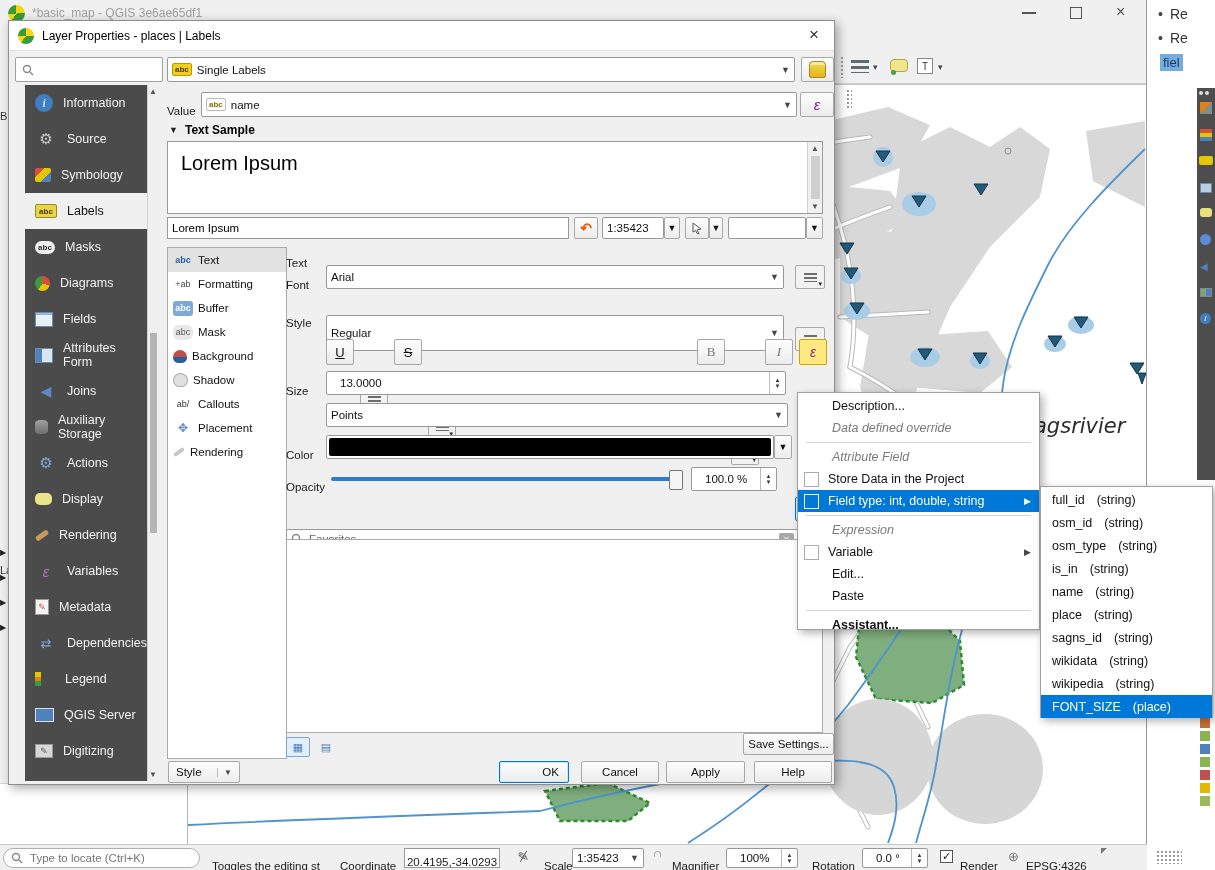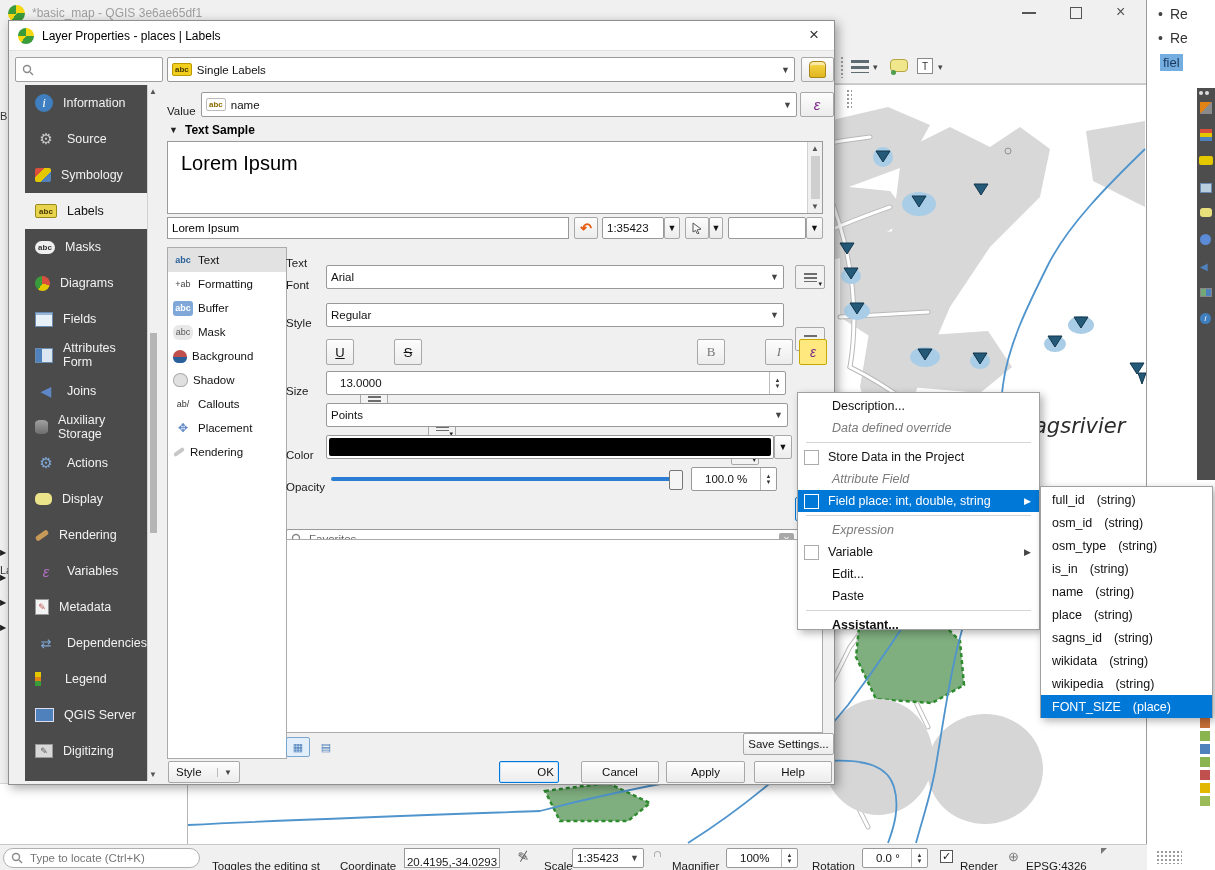--- a/index.html
+++ b/index.html
@@ -419,21 +419,21 @@
     <div class="a combo" style="left:317px;top:244px;width:458px;height:24px;">
       <span>Arial</span>
         <span class="arrow">▼</span>
     </div>
     <div class="a ddbtn" style="left:786px;top:244px;width:30px;height:24px;">
         <span class="ddbars"></span>
         <span class="ddcaret">▾</span>
       </div>
 
     <span class="a txt" style="left:277px;top:288px;">Style</span>
-    <div class="a combo" style="left:317px;top:282px;width:458px;height:24px;">
+    <div class="a combo" style="left:317px;top:294px;width:458px;height:36px;">
       <span>Regular</span>
         <span class="arrow">▼</span>
     </div>
     <div class="a ddbtn" style="left:786px;top:282px;width:30px;height:24px;">
         <span class="ddbars"></span>
         <span class="ddcaret">▾</span>
       </div>
 
     <div class="a btn" style="left:317px;top:318px;width:28px;height:26px;font-size:13px;text-decoration:underline;">
         <span>U</span>
@@ -509,21 +509,21 @@
     <div class="a btn" style="left:277px;top:716px;width:24px;height:20px;border-color:#7aa7d0;background:#e2eefa;color:#4f81bd;font-size:11px;">▦</div>
     <div class="a" style="left:305px;top:716px;width:24px;height:20px;display:flex;align-items:center;justify-content:center;color:#4f81bd;font-size:11px;">▤</div>
     <div class="a btn" style="left:734px;top:712px;width:91px;height:22px;">
         <span>Save Settings...</span>
       </div>
 
     <div class="a btn" style="left:159px;top:740px;width:72px;height:22px;justify-content:space-between;padding:0 7px;">
       <span>Style</span>
         <span style="font-size:8px;color:#444;border-left:1px solid #bbb;padding-left:6px;">▼</span>
     </div>
-    <div class="a btn default" style="left:490px;top:740px;width:60px;height:22px;padding-left:33px;">
+    <div class="a btn default" style="left:490px;top:740px;width:70px;height:22px;padding-left:33px;">
         <span>OK</span>
       </div>
     <div class="a btn" style="left:572px;top:740px;width:78px;height:22px;">
         <span>Cancel</span>
       </div>
     <div class="a btn" style="left:657px;top:740px;width:79px;height:22px;">
         <span>Apply</span>
       </div>
     <div class="a btn" style="left:745px;top:740px;width:78px;height:22px;">
         <span>Help</span>
@@ -531,30 +531,30 @@
   </div>
 
   <div class="a" style="left:797px;top:392px;width:243px;height:238px;background:#fff;border:1px solid #a0a0a0;box-shadow:3px 3px 8px rgba(0,0,0,.3);padding-top:2px;z-index:20;">
     <div class="mi plain">
         <span>Description...</span>
       </div>
     <div class="mi header">
         <span>Data defined override</span>
       </div>
     <div class="msep"></div>
+    <div class="mi header">
+        <span>Attribute Field</span>
+      </div>
     <div class="mi">
         <span class="cb"></span>
         <span>Store Data in the Project</span>
       </div>
-    <div class="mi header">
-        <span>Attribute Field</span>
-      </div>
     <div class="mi hl">
         <span class="cb"></span>
-        <span>Field place: int, double, string</span>
+        <span>Field type: int, double, string</span>
         <span class="sub">▶</span>
       </div>
     <div class="msep"></div>
     <div class="mi header">
         <span>Expression</span>
       </div>
     <div class="mi">
         <span class="cb"></span>
         <span>Variable</span>
         <span class="sub" style="color:#444;">▶</span>

